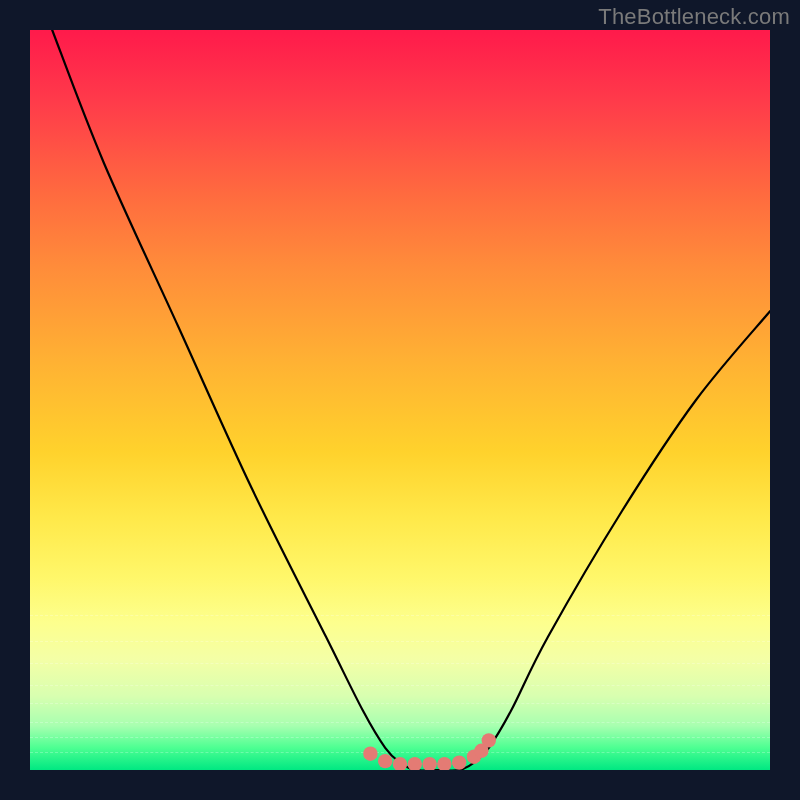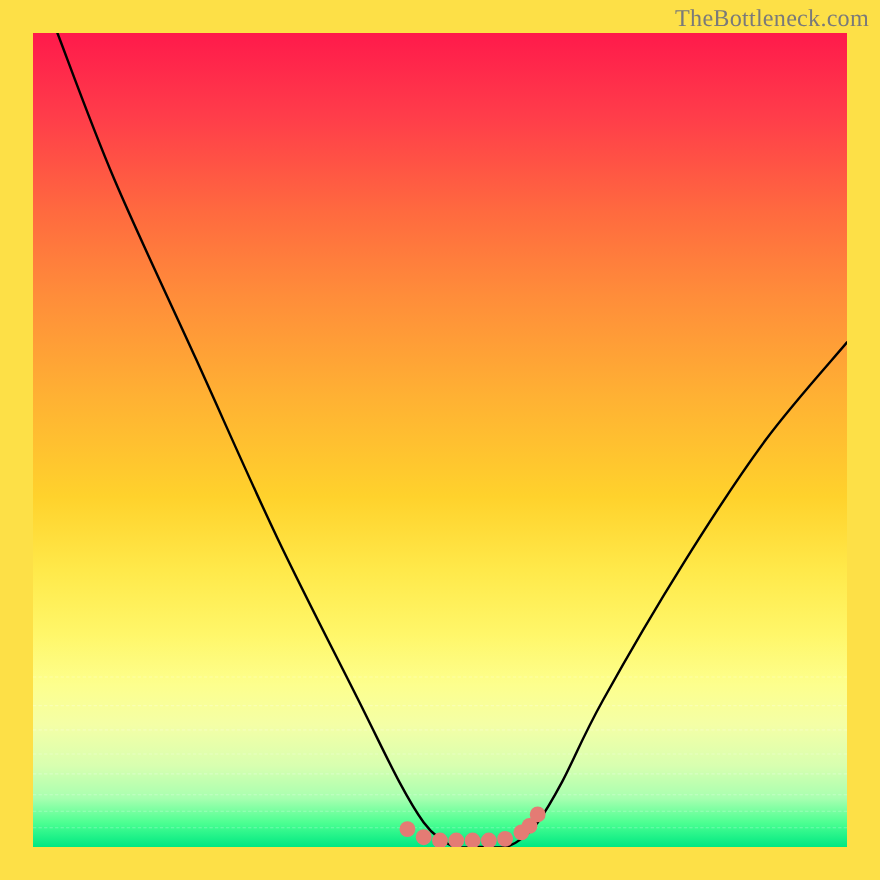--- a/index.html
+++ b/index.html
@@ -7,22 +7,21 @@
     padding: 0;
     width: 800px;
     height: 800px;
     background: #000;
     overflow: hidden;
     font-family: Arial, Helvetica, sans-serif;
   }
   .frame {
     position: absolute;
     inset: 0;
-    background: #fde047;
-    font-family: Liberation Serif, serif;
+    background: #0f172a;
   }
   .plot {
     position: absolute;
     left: 30px;
     top: 30px;
     width: 740px;
     height: 740px;
     overflow: hidden;
   }
   .gradient {

